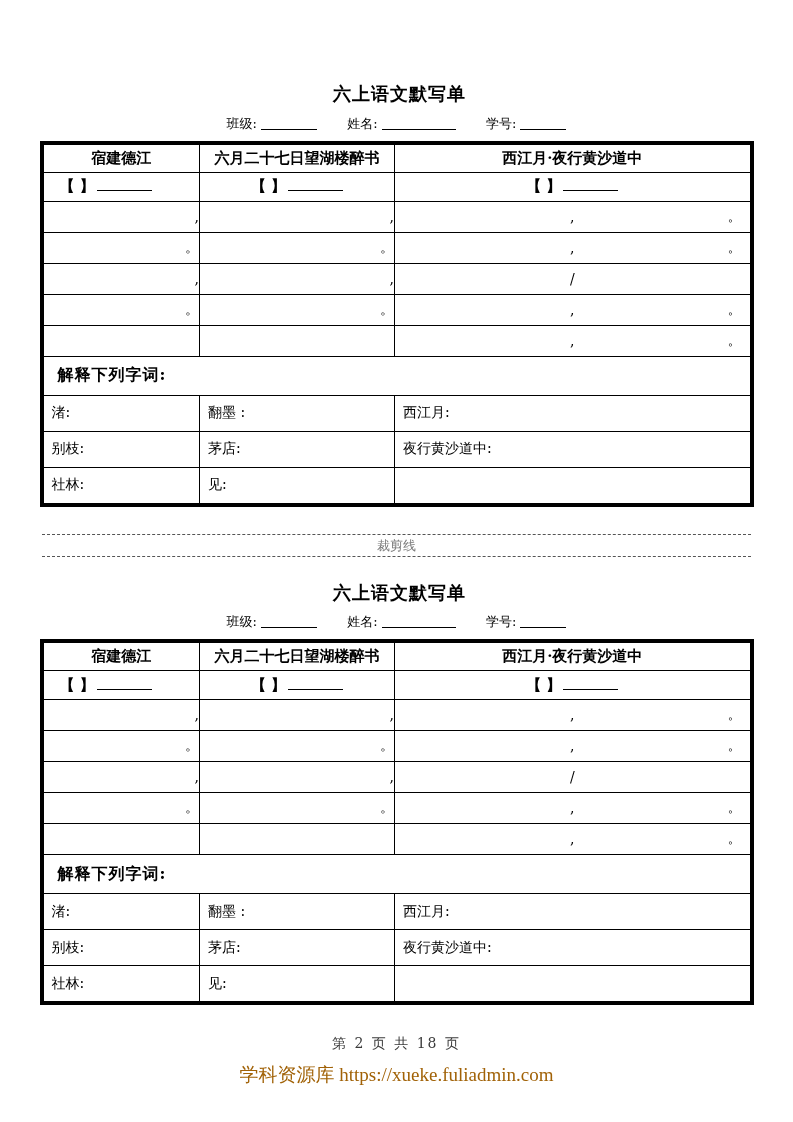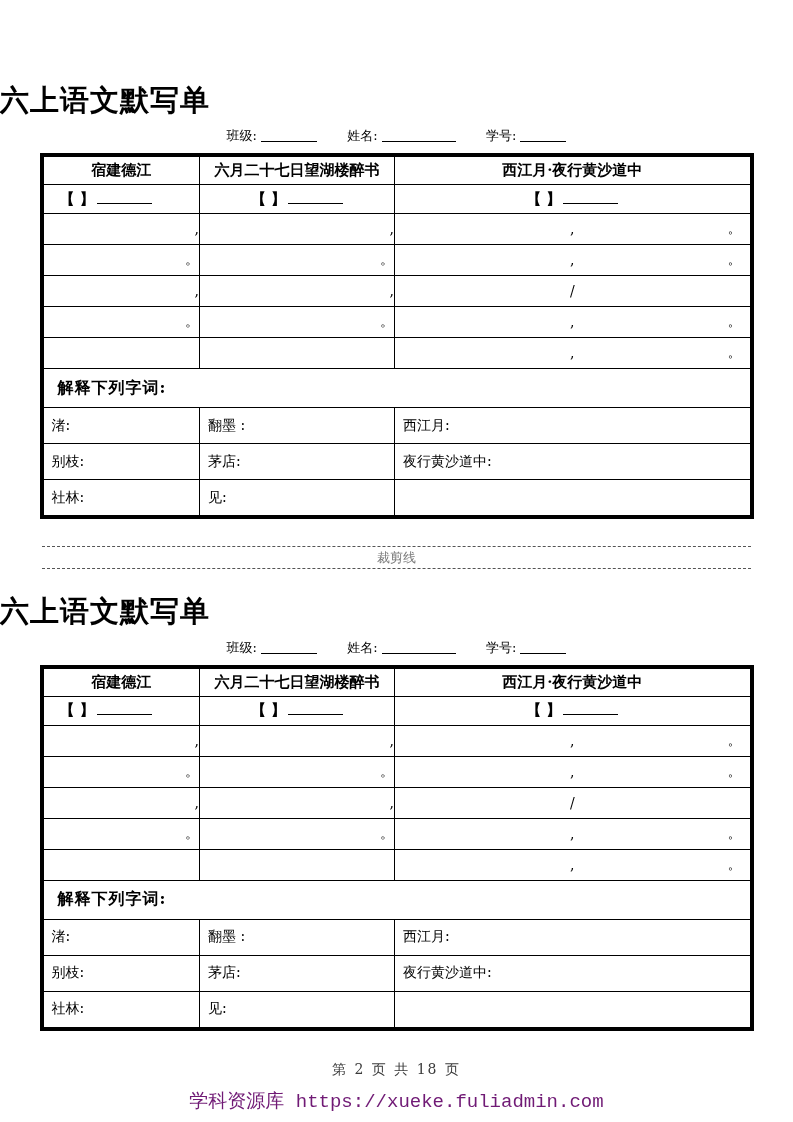--- a/index.html
+++ b/index.html
@@ -2,22 +2,23 @@
 <html><head>
 <meta charset="utf-8">
 <style>
   html,body { margin:0; padding:0; }
   body {
     width:793px; height:1122px; background:#ffffff; position:relative;
     font-family:"DejaVu Serif","Liberation Serif",serif; color:#000;
     overflow:hidden;
   }
   .sheet-title {
-    text-align:left; font-size:29px; font-weight:bold; line-height:1.15;
+    text-align:center; font-size:18px; font-weight:bold; line-height:1.15;
     letter-spacing:1px;
+    padding-left:6px;
   }
   .sheet-first .sheet-title { padding-top:84px; }
   .sheet-second .sheet-title { padding-top:26px; }
   .info-line { text-align:center; font-size:13px; margin-top:9px; line-height:19px; }
   .info-group { margin:0 13px; white-space:nowrap; }
   .blank {
     display:inline-block; border-bottom:1.5px solid #000; height:13px;
     vertical-align:-2px;
   }
   .blank-class { width:56px; }
@@ -49,22 +50,22 @@
     border-top:1px dashed #555; border-bottom:1px dashed #555;
     text-align:center; color:#7a7a7a; font-size:13px;
     height:21px; line-height:21px;
   }
 
   .page-num {
     text-align:center; margin-top:30px; font-size:14px; color:#3a3a3a;
     letter-spacing:2px;
   }
   .watermark {
-    text-align:center; margin-top:9px; font-size:19px; color:#701a75;
-    font-family:Liberation Mono, monospace;
+    text-align:center; margin-top:9px; font-size:19px; color:#a16207;
+    font-family:Liberation Serif, serif;
   }
 </style>
 </head>
 <body>
 
 <div class="sheet sheet-first">
   <div class="sheet-title">六上语文默写单</div>
 
   <div class="info-line">
     <span class="info-group"><span>班级:</span> <span class="blank blank-class"></span></span>

